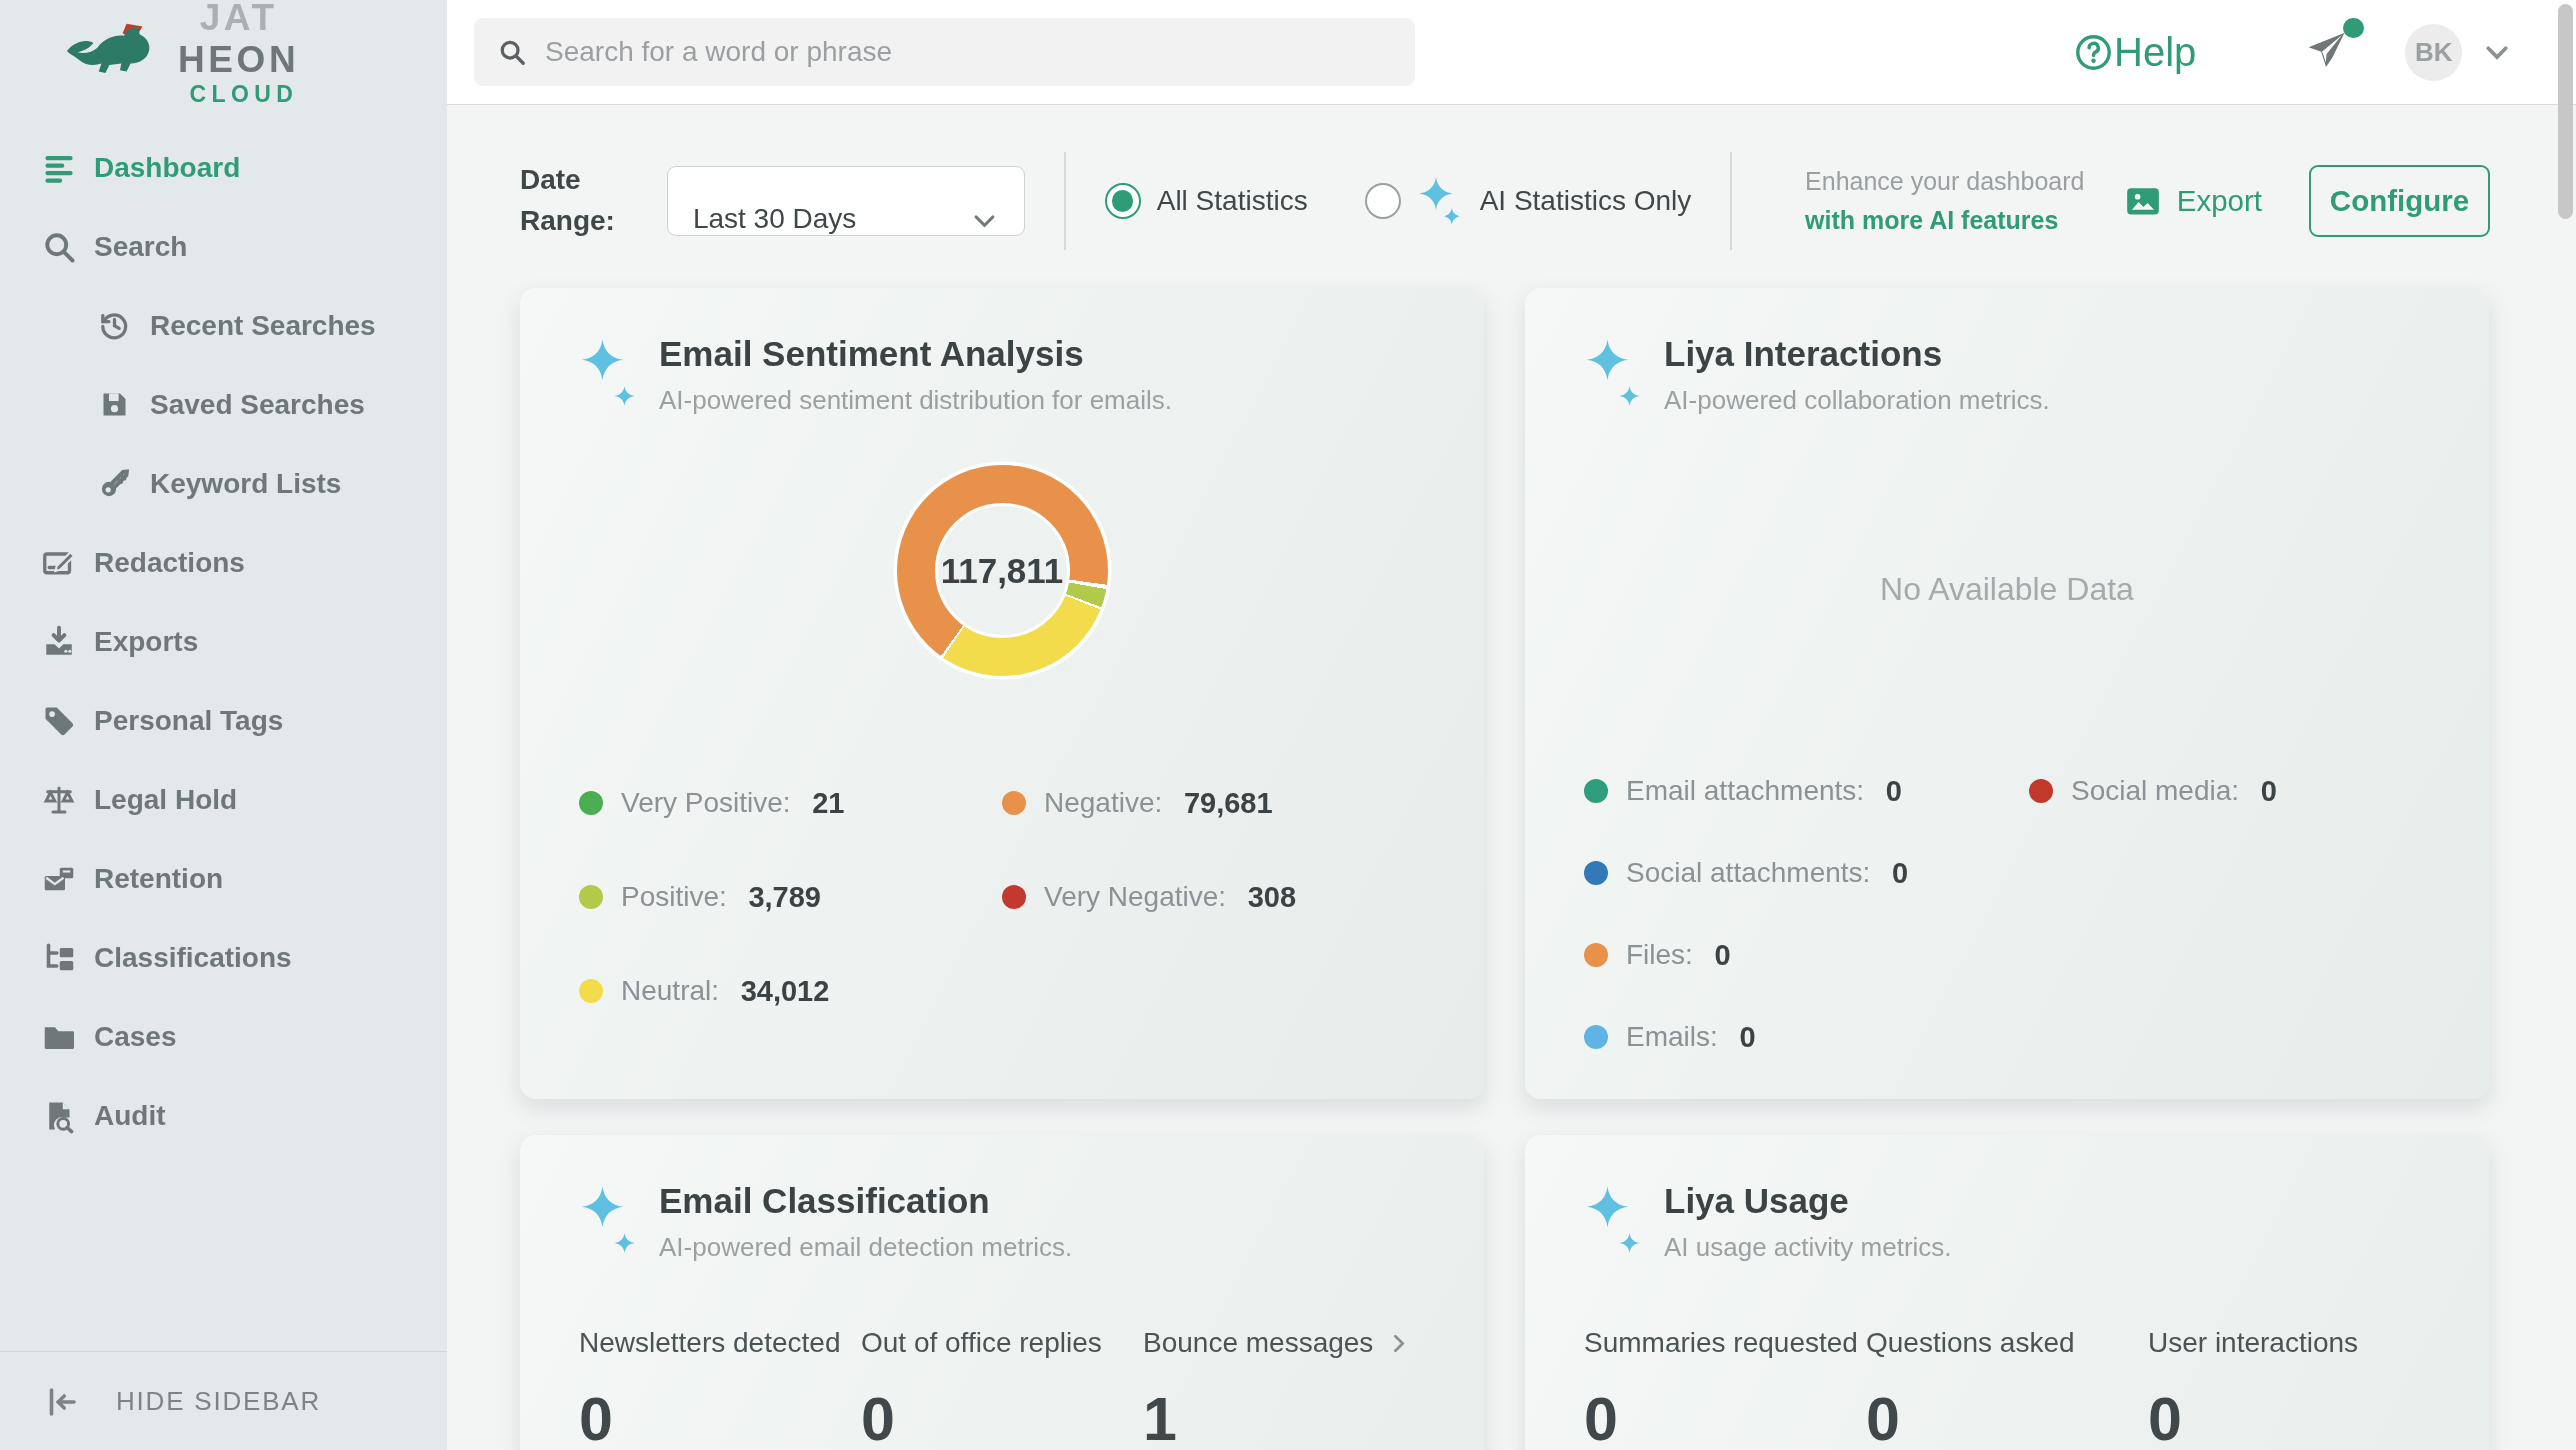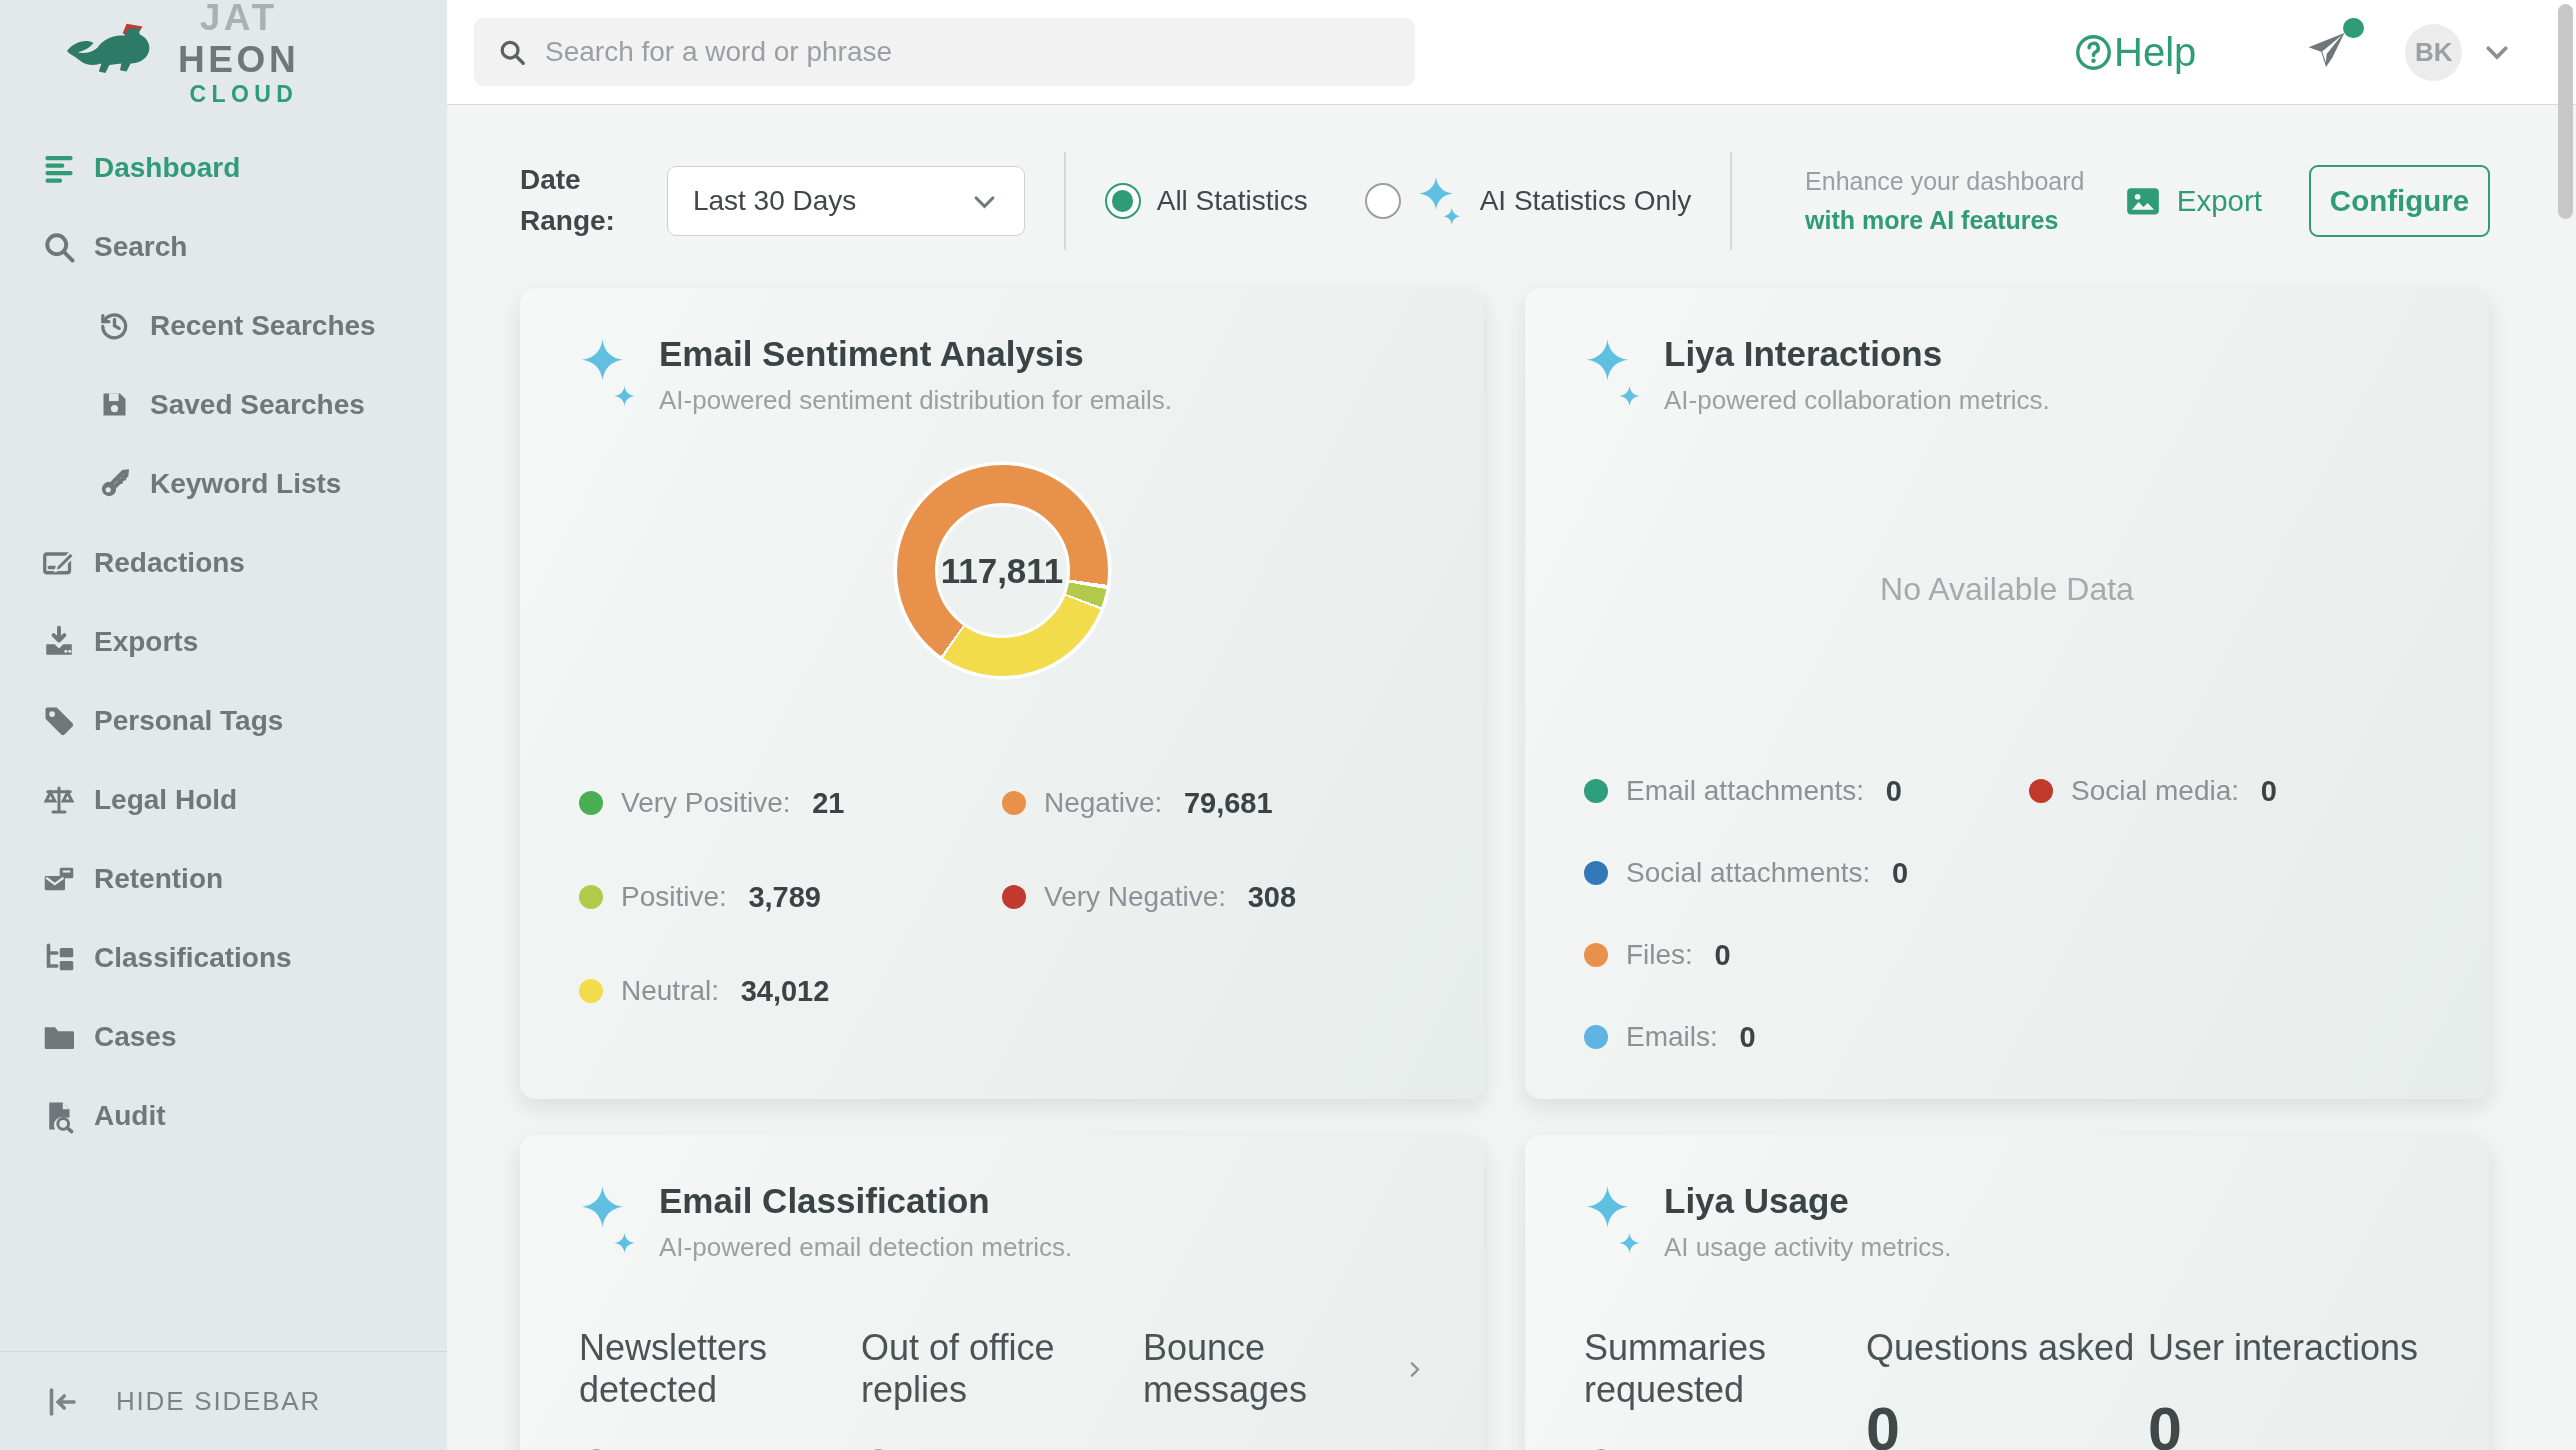--- a/index.html
+++ b/index.html
@@ -51,21 +51,21 @@
             margin-left:54px; cursor:pointer; }
   .chev-btn { margin-left:19.7px; cursor:pointer; display:flex; }
   .chev-btn svg { width:30px; height:30px; color:#8a9093; }
 
   .content { flex:1; overflow:hidden; }
 
   
   .filters { display:flex; align-items:center; margin:47px 86px 38px 73px; }
   .dr-label { font-size:28px; font-weight:700; color:#3f4749; line-height:1.45; flex:0 0 auto; }
   .dropdown { margin-left:52px; width:358px; height:70px; background:#fff; border:1.8px solid #ccd2d3;
-              border-radius:9px; display:flex; align-items:center; padding:0 25px;
+              border-radius:9px; display:flex; align-items:flex-end; padding:0 25px;
               font-size:28px; color:#3f4749; cursor:pointer; }
   .dropdown svg { margin-left:auto; width:29px; height:29px; color:#707a7c; }
   .vdiv { width:1.8px; height:98px; background:#d5d9da; margin:0 39px; flex:0 0 1.8px; }
   .radio-opt { display:flex; align-items:center; gap:16px; font-size:28px; color:#3f4749;
                line-height:1.3; cursor:pointer; }
   .radio-opt + .radio-opt { margin-left:57px; }
   .radio { width:36px; height:36px; border-radius:50%; background:#fff; border:2.7px solid #9aa0a2;
            position:relative; flex:0 0 36px; }
   .radio.sel { border-color:#2f9b77; }
   .radio.sel::after { content:''; position:absolute; inset:5.4px; border-radius:50%; background:#2f9b77; }
@@ -111,21 +111,21 @@
   .legend.rows3 { bottom:89px; grid-template-rows:repeat(3,38px); }
   .legend.rows4 { bottom:43px;  grid-template-rows:repeat(4,38px);gap:44px; }
   .leg-item { display:flex; align-items:center; gap:18px; font-size:28px; color:#8b9194; }
   .dot { width:24px; height:24px; border-radius:50%; flex:0 0 24px; background:#999; }
   .leg-val { color:#3b4345; font-weight:700; font-size:29px; margin-left:3.6px; }
 
   .empty-text { position:absolute; left:0; right:0; top:283px; text-align:center;
                 font-size:32px; color:#a5abad; }
 
   .metrics { margin-top:64px; display:grid; grid-template-columns:1fr 1fr 1fr; }
-  .metric-label { font-size:36px; color:#4b5355; display:flex; align-items:center; gap:12.5px; }
+  .metric-label { font-size:28px; color:#4b5355; display:flex; align-items:center; gap:12.5px; }
   .metric-label svg { width:25px; height:25px; color:#8a9093; }
   .metric-value { margin-top:25px; font-size:61px; font-weight:700; color:#40484a; }
 
   .scroll-thumb { position:absolute; top:3.6px; right:2.7px; width:15px; height:215px;
                   border-radius:8px; background:#c7c7c7; }
 </style>
 </head>
 <body>
 
 <div class="app">

